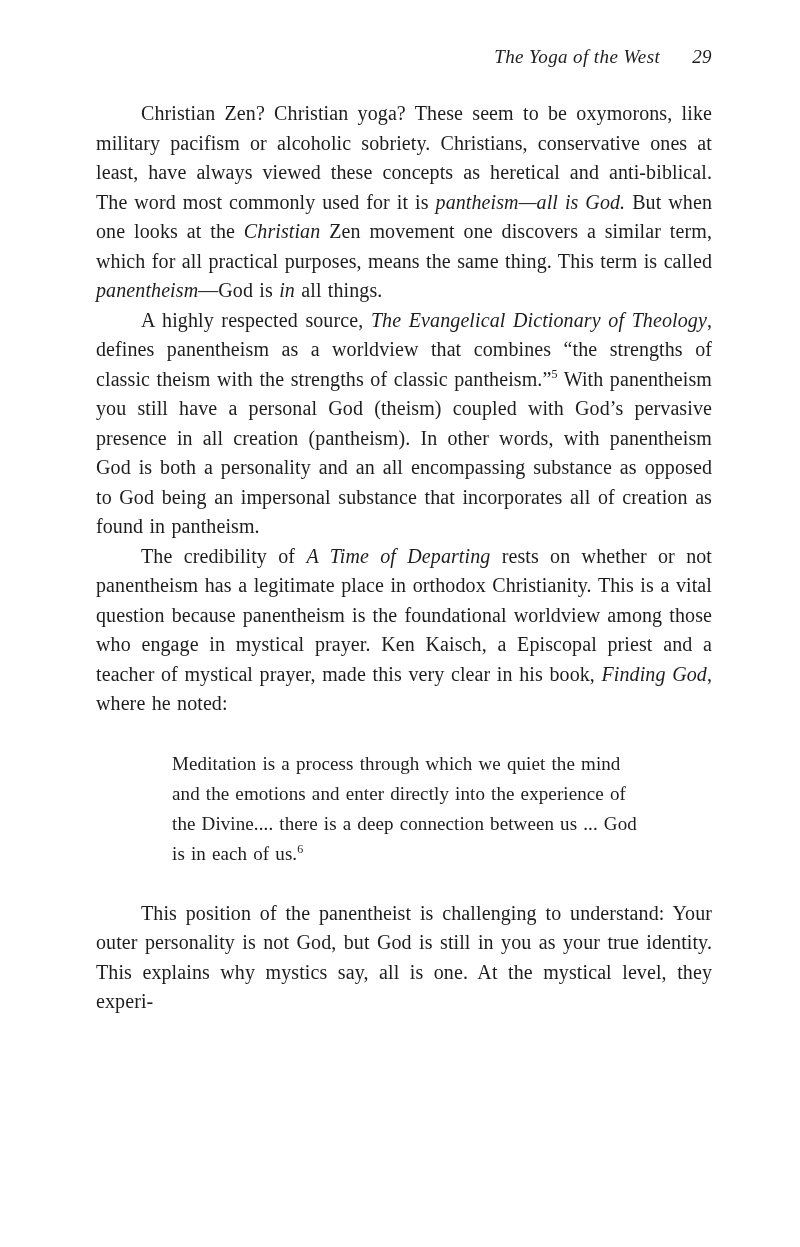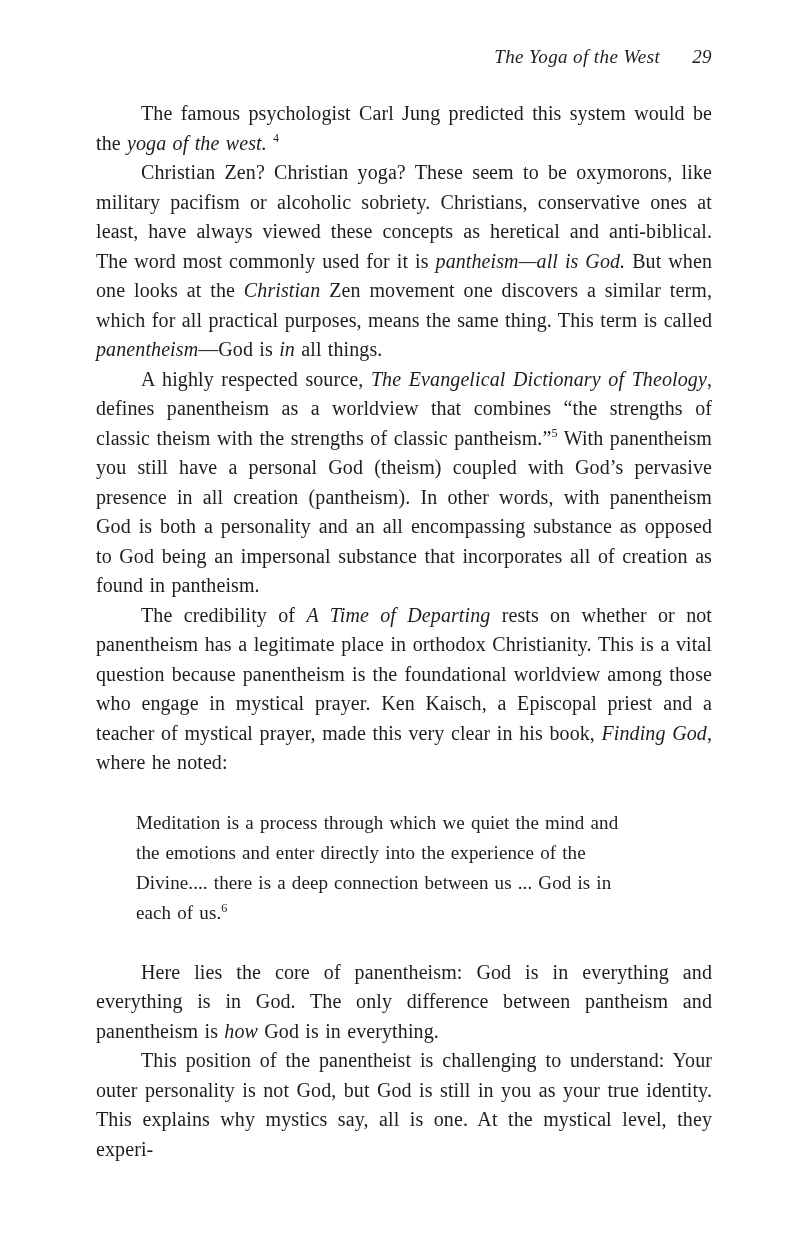--- a/index.html
+++ b/index.html
@@ -37,21 +37,21 @@
     line-height: 29.5px;
     text-align: justify;
     letter-spacing: 0.1px;
     word-spacing: 0.06em;
   }
   .para {
     margin: 0;
     text-indent: 45px;
   }
   .quote {
-    margin: 30px 72px 30px 40px;
+    margin: 30px 72px 30px 76px;
     font-size: 19px;
     line-height: 30px;
     text-align: left;
     text-indent: 0;
   }
   sup {
     font-size: 12px;
     line-height: 0;
     vertical-align: super;
   }
@@ -59,22 +59,20 @@
 </head>
 <body>
 
 <div class="page">
 
   <header class="running-header">
     <span class="running-title">The Yoga of the West</span><span class="page-number">29</span>
   </header>
 
   <main class="body-text">
-    <p class="para"><span>The famous psychologist Carl Jung predicted this system would be the </span><span style="font-style: italic;">yoga of the west.</span><span> </span><sup>4</sup></p>
     <p class="para"><span>Christian Zen? Christian yoga? These seem to be oxymorons, like military pacifism or alcoholic sobriety. Christians, conservative ones at least, have always viewed these concepts as heretical and anti-biblical. The word most commonly used for it is </span><span style="font-style: italic;">pantheism—all is God.</span><span> But when one looks at the </span><span style="font-style: italic;">Christian</span><span> Zen movement one discovers a similar term, which for all practical purposes, means the same thing. This term is called </span><span style="font-style: italic;">panentheism</span><span>—God is </span><span style="font-style: italic;">in</span><span> all things.</span></p>
     <p class="para"><span>A highly respected source, </span><span style="font-style: italic;">The Evangelical Dictionary of Theology</span><span>, defines panentheism as a worldview that combines “the strengths of classic theism with the strengths of classic pantheism.”</span><sup>5</sup><span> With panentheism you still have a personal God (theism) coupled with God’s pervasive presence in all creation (pantheism). In other words, with panentheism God is both a personality and an all encompassing substance as opposed to God being an impersonal substance that incorporates all of creation as found in pantheism.</span></p>
     <p class="para"><span>The credibility of </span><span style="font-style: italic;">A Time of Departing</span><span> rests on whether or not panentheism has a legitimate place in orthodox Christianity. This is a vital question because panentheism is the foundational worldview among those who engage in mystical prayer. Ken Kaisch,  a Episcopal priest and a teacher of mystical prayer, made this very clear in his book, </span><span style="font-style: italic;">Finding God</span><span>, where he noted:</span></p>
     <blockquote class="quote"><span>Meditation is a process through which we quiet the mind and the emotions and enter directly into the experience of the Divine.... there is a deep connection between us ... God is in each of us.</span><sup>6</sup></blockquote>
-    <p class="para"><span>Here lies the core of panentheism: God is in everything and everything is in God. The only difference between pantheism and panentheism is </span><span style="font-style: italic;">how</span><span> God is in everything.</span></p>
     <p class="para"><span>This position of the panentheist is challenging to understand: Your outer personality is not God, but God is still in you as your true identity. This explains why mystics say, </span><span style="">all is one.</span><span> At the mystical level, they experi-</span></p>
   </main>
 
 </div>
 
 </body></html>

